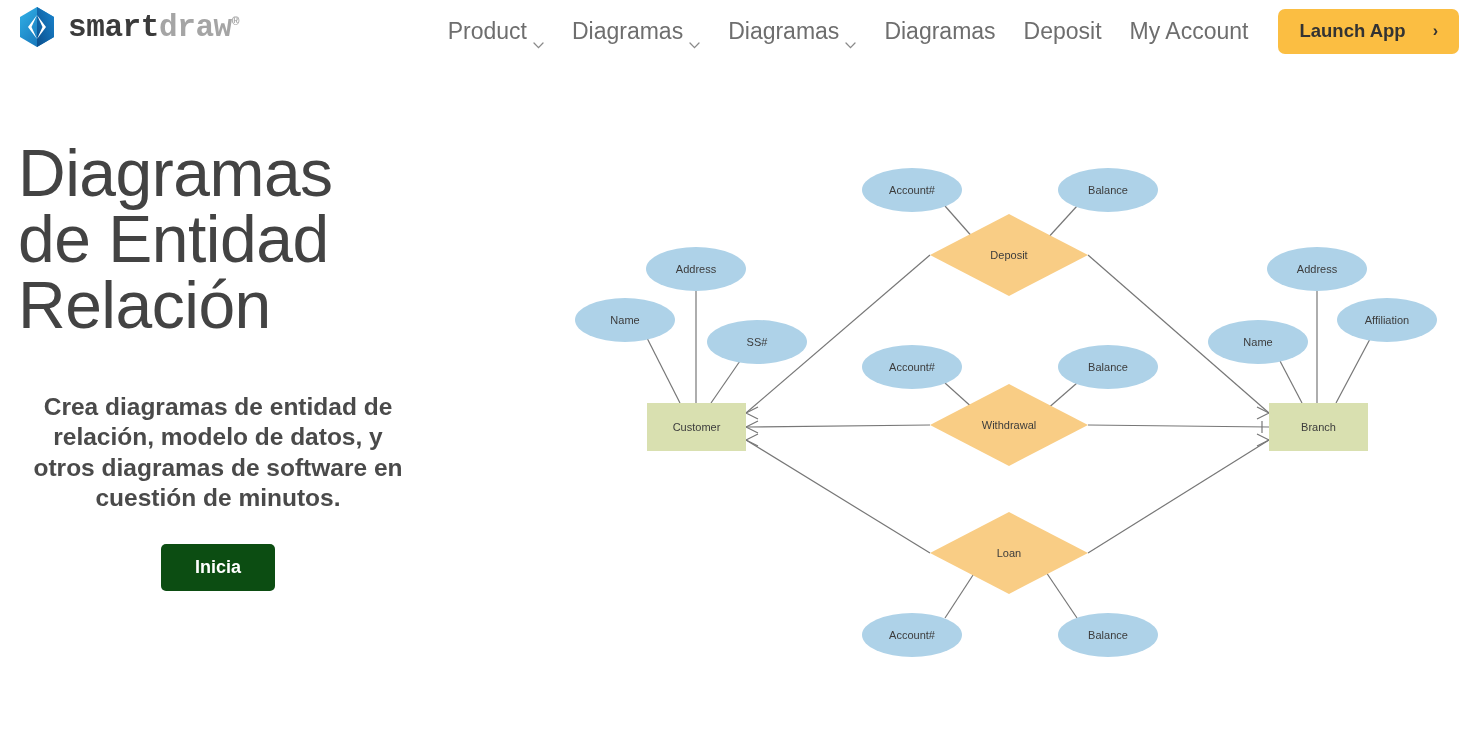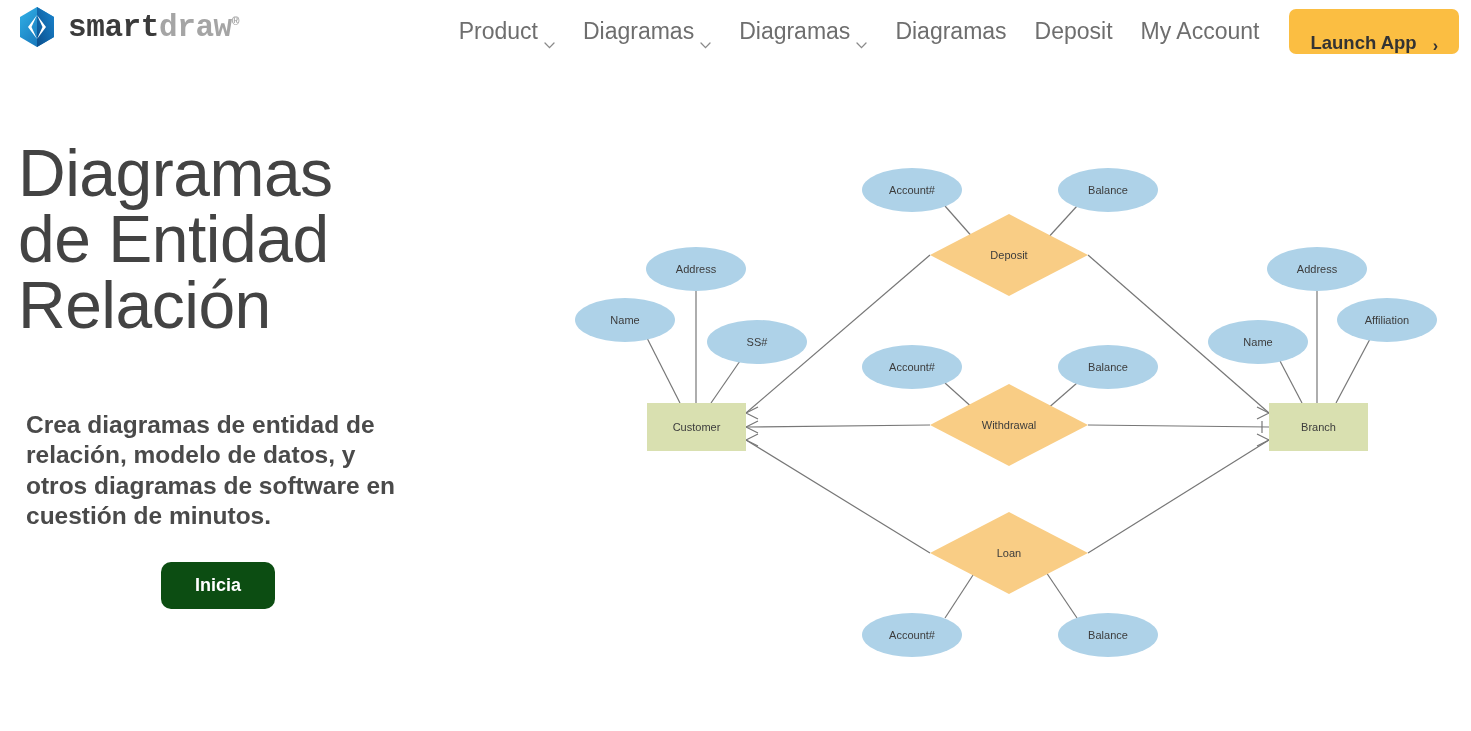--- a/index.html
+++ b/index.html
@@ -70,22 +70,22 @@
     margin-left: 16px;
     background: #fbbe42;
     color: #333333;
     font-size: 18.5px;
     font-weight: 700;
     border: none;
     border-radius: 7px;
     height: 45px;
     padding: 0 21px;
     display: flex;
-    align-items: flex-end;
-    gap: 16px;
+    align-items: center;
+    gap: 27px;
     cursor: pointer;
     font-family: "Liberation Sans", sans-serif;
     white-space: nowrap;
   }
   .launch-btn .arrow { font-size: 16px; font-weight: 700; line-height: 1; }
 
   
   .hero-left {
     position: absolute;
     left: 18px; top: 140px;
@@ -93,36 +93,36 @@
   }
   .hero-title {
     margin: 0;
     font-size: 66px;
     line-height: 1.0;
     font-weight: 400;
     color: #434343;
     letter-spacing: -0.5px;
   }
   .hero-sub {
-    margin: 72px 0 0 0;
+    margin: 54px 0 0 0;
     font-size: 24.5px;
     line-height: 1.24;
     font-weight: 700;
     color: #4a4a4a;
-    text-align: left;
+    text-align: center;
     padding: 0 8px;
   }
   .cta-wrap { text-align: center; margin-top: 30px; }
   .cta-btn {
     background: #0c4d12;
     color: #ffffff;
     font-size: 18px;
     font-weight: 700;
     border: none;
-    border-radius: 10px;
+    border-radius: 5px;
     padding: 13px 34px;
     cursor: pointer;
     font-family: "Liberation Sans", sans-serif;
   }
 
   
   .diagram-wrap {
     position: absolute;
     left: 440px; top: 80px;
     width: 1031px; height: 620px;

